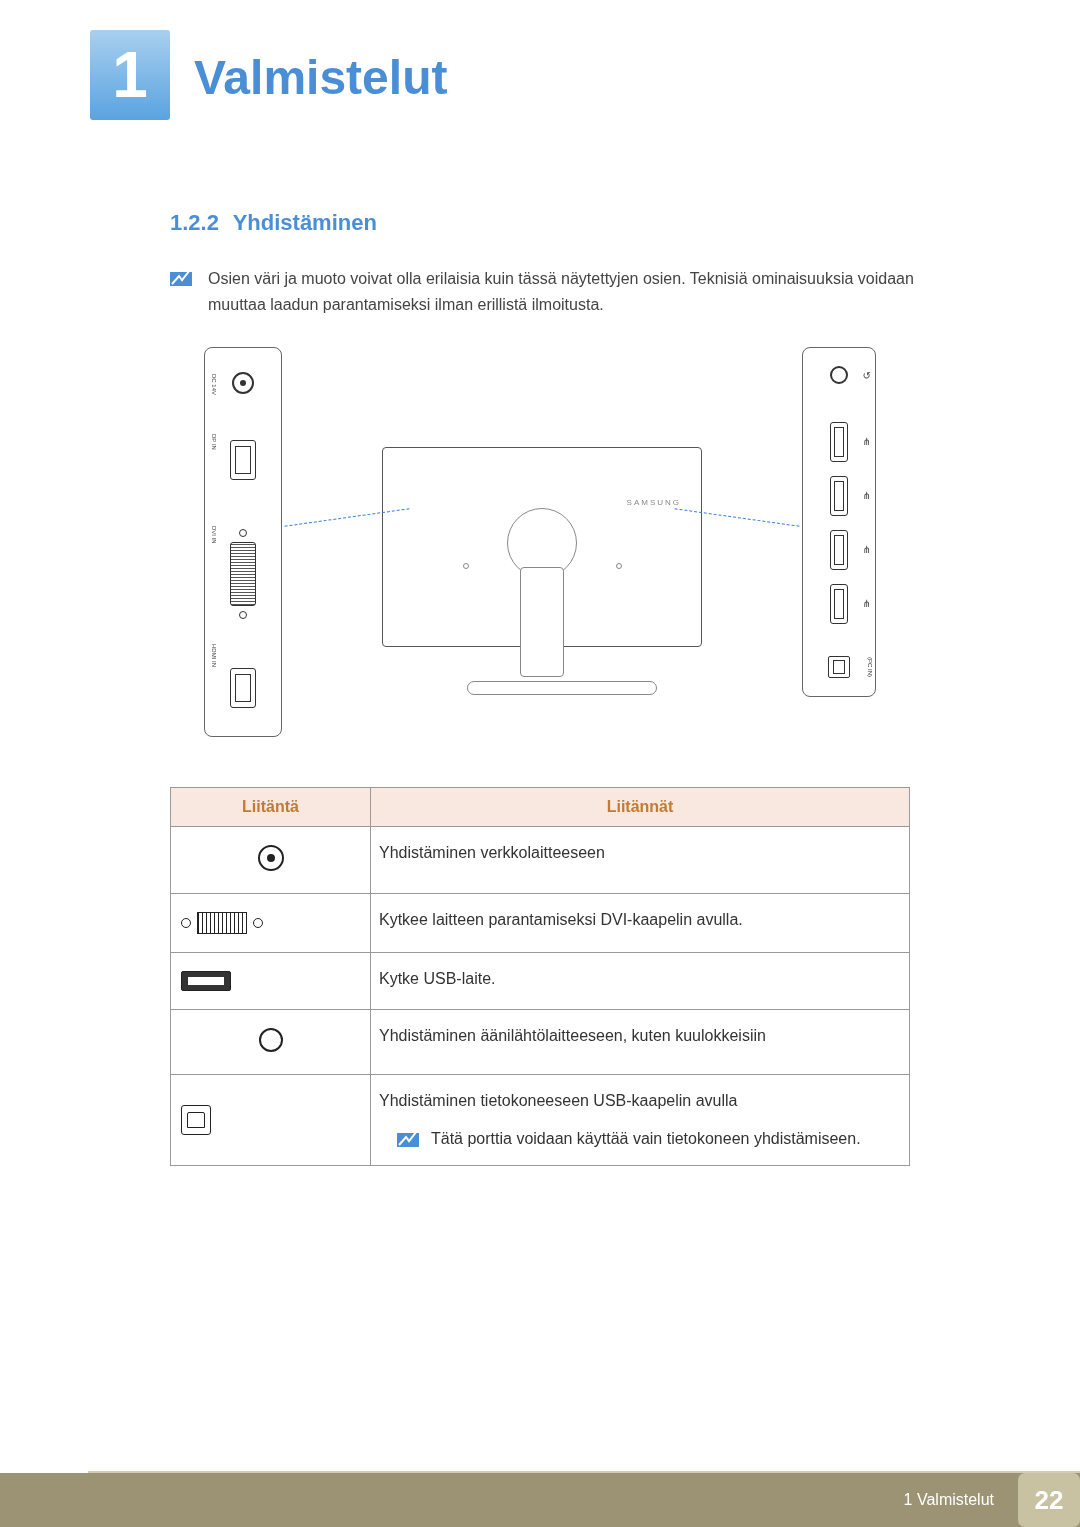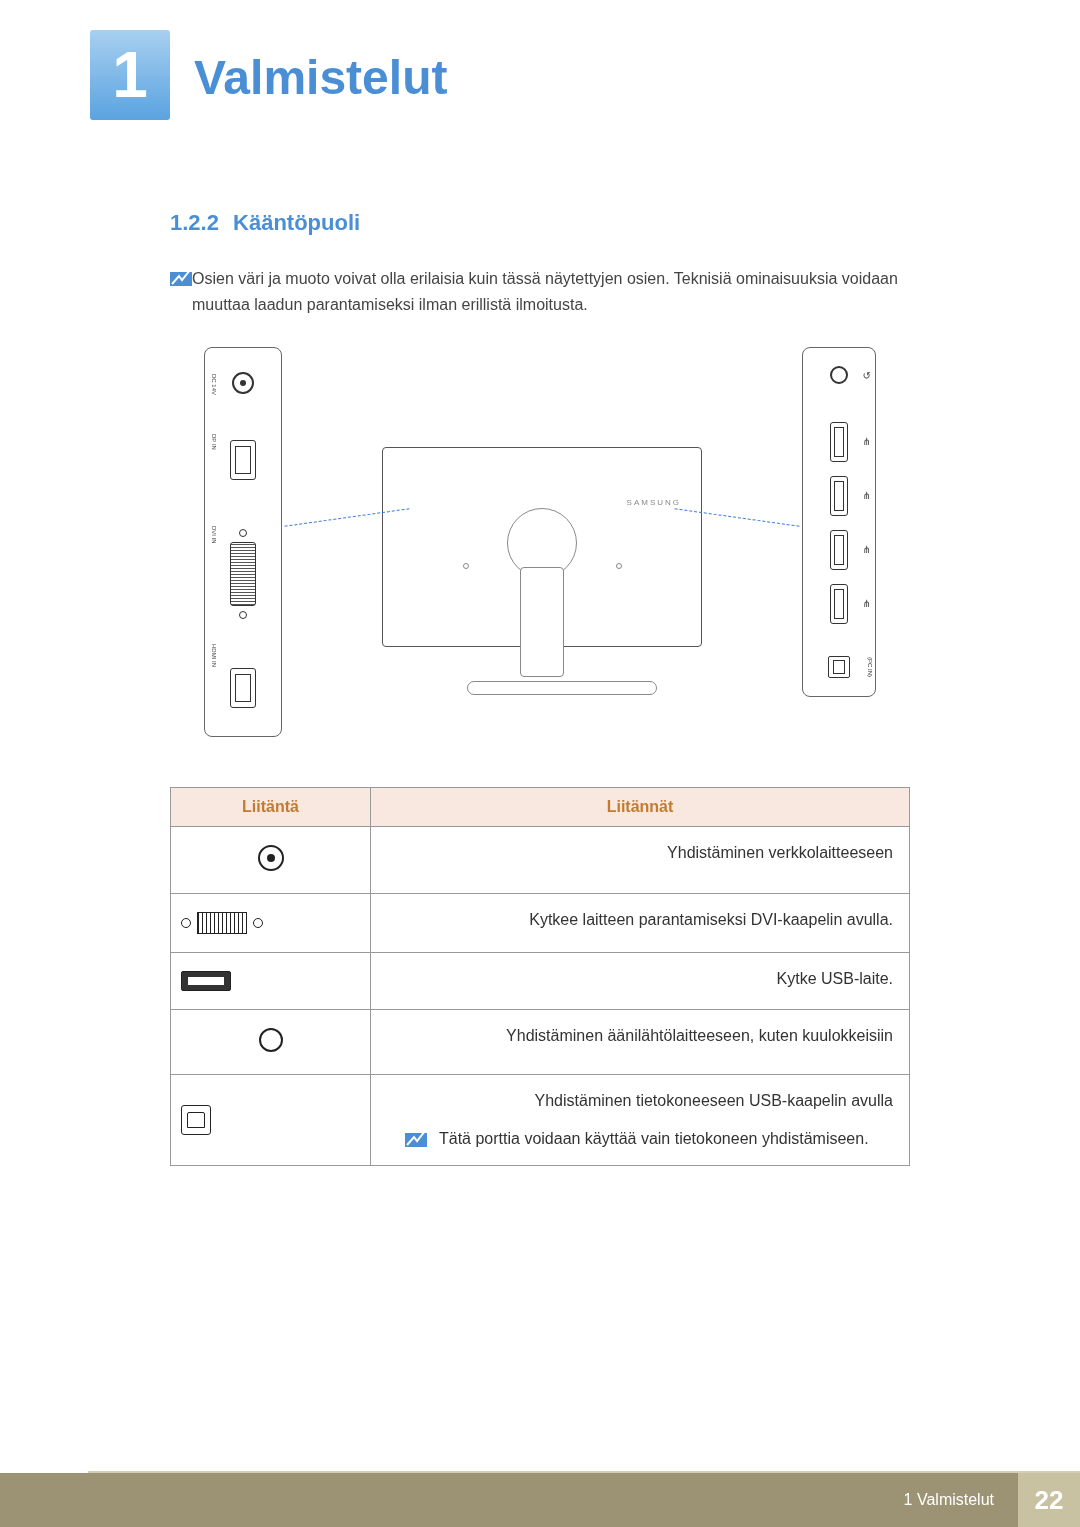--- a/index.html
+++ b/index.html
@@ -49,20 +49,21 @@
     color: #4a8fd6;
     font-size: 22px;
     font-weight: bold;
     margin-left: 80px;
     margin-bottom: 30px;
   }
   .section-heading .num { margin-right: 8px; }
   .note-row {
     display: flex;
     align-items: flex-start;
+    gap: 16px;
     margin-left: 80px;
     margin-bottom: 30px;
     padding-right: 30px;
   }
   .note-icon {
     width: 22px;
     height: 18px;
     flex: none;
     margin-top: 2px;
   }
@@ -177,23 +178,22 @@
   .r-icon { position:absolute; right:4px; font-size:10px; color:#444; }
   
   .conn-table {
     margin: 0 80px 40px 80px;
     border-collapse: collapse;
     width: calc(100% - 160px);
     font-size: 16px;
   }
   .conn-table th, .conn-table td {
     border: 1px solid #999;
-    padding: 14px 16px;
+    padding: 14px 8px;
     vertical-align: top;
-    text-align: right;
   }
   .conn-table thead th {
     background: #f8e8e0;
     color: #c47a30;
     font-weight: bold;
     text-align:center;
     padding: 10px 16px;
   }
   .conn-table td.icon-cell {
     width: 200px;
@@ -226,40 +226,40 @@
     height: 54px;
     background: #9b9374;
     display:flex; justify-content:flex-end; align-items:stretch;margin-top:32px;
   }
   .footer .crumb {
     background:#9b9374; color:#fff; font-size:16px;
     display:flex; align-items:center; padding:0 24px;
   }
   .footer .pnum {
     width:62px; background:#c8c2a2; color:#fff; font-size:26px; font-weight:bold;
-    display:flex; align-items:center; justify-content:center;
+    display:flex; align-items:center; justify-content:center;border-radius:7px;
   }
   .footer-line {
     position:absolute; bottom:54px; left:88px; right:0; height:2px; background:#d3cdb5;
   }
 </style>
 </head>
 <body>
 
 <div class="page">
   <div class="header">
     <div class="chapter-badge">
       <span>1</span>
     </div>
     <div class="chapter-title">Valmistelut</div>
   </div>
 
   <div class="section-heading">
     <span class="num">1.2.2</span>
-    <span>Kääntöpuoli</span>
+    <span>Yhdistäminen</span>
   </div>
 
   <div class="note-row">
     <span class="note-icon">
       <svg viewBox="0 0 22 18">
           <rect x="0" y="4" width="22" height="14" fill="#4a8fd6"></rect>
           <path d="M2 16 L9 8 L12 12 L20 2" stroke="#fff" stroke-width="2" fill="none"></path>
         </svg>
     </span>
     <div class="note-text">Osien väri ja muoto voivat olla erilaisia kuin tässä näytettyjen osien. Teknisiä ominaisuuksia voidaan muuttaa laadun parantamiseksi ilman erillistä ilmoitusta.</div>

